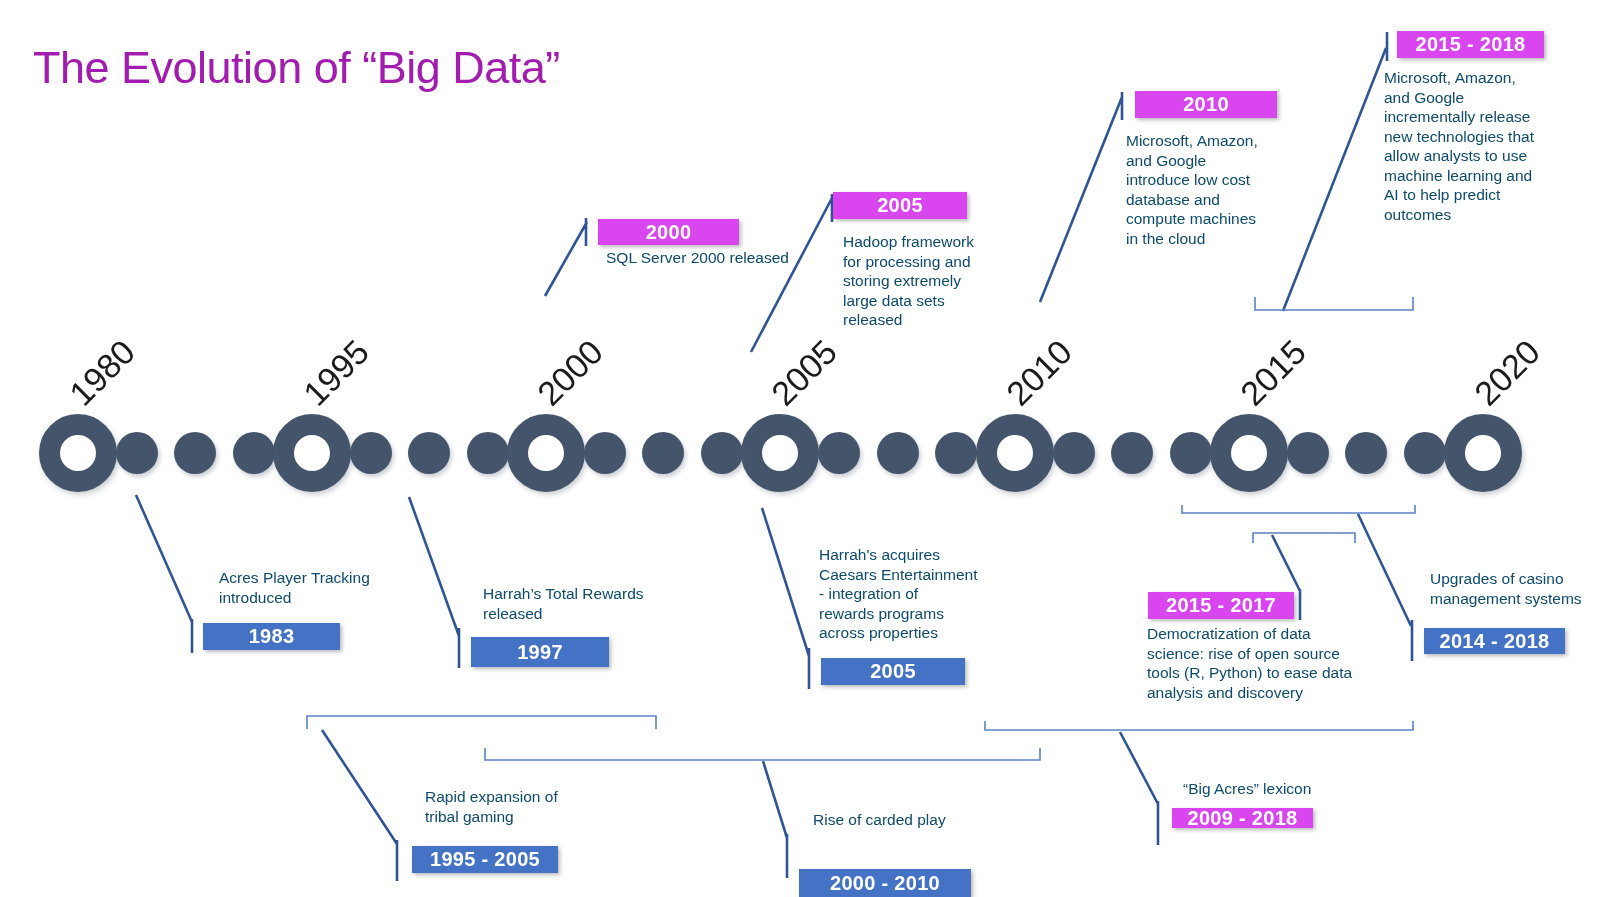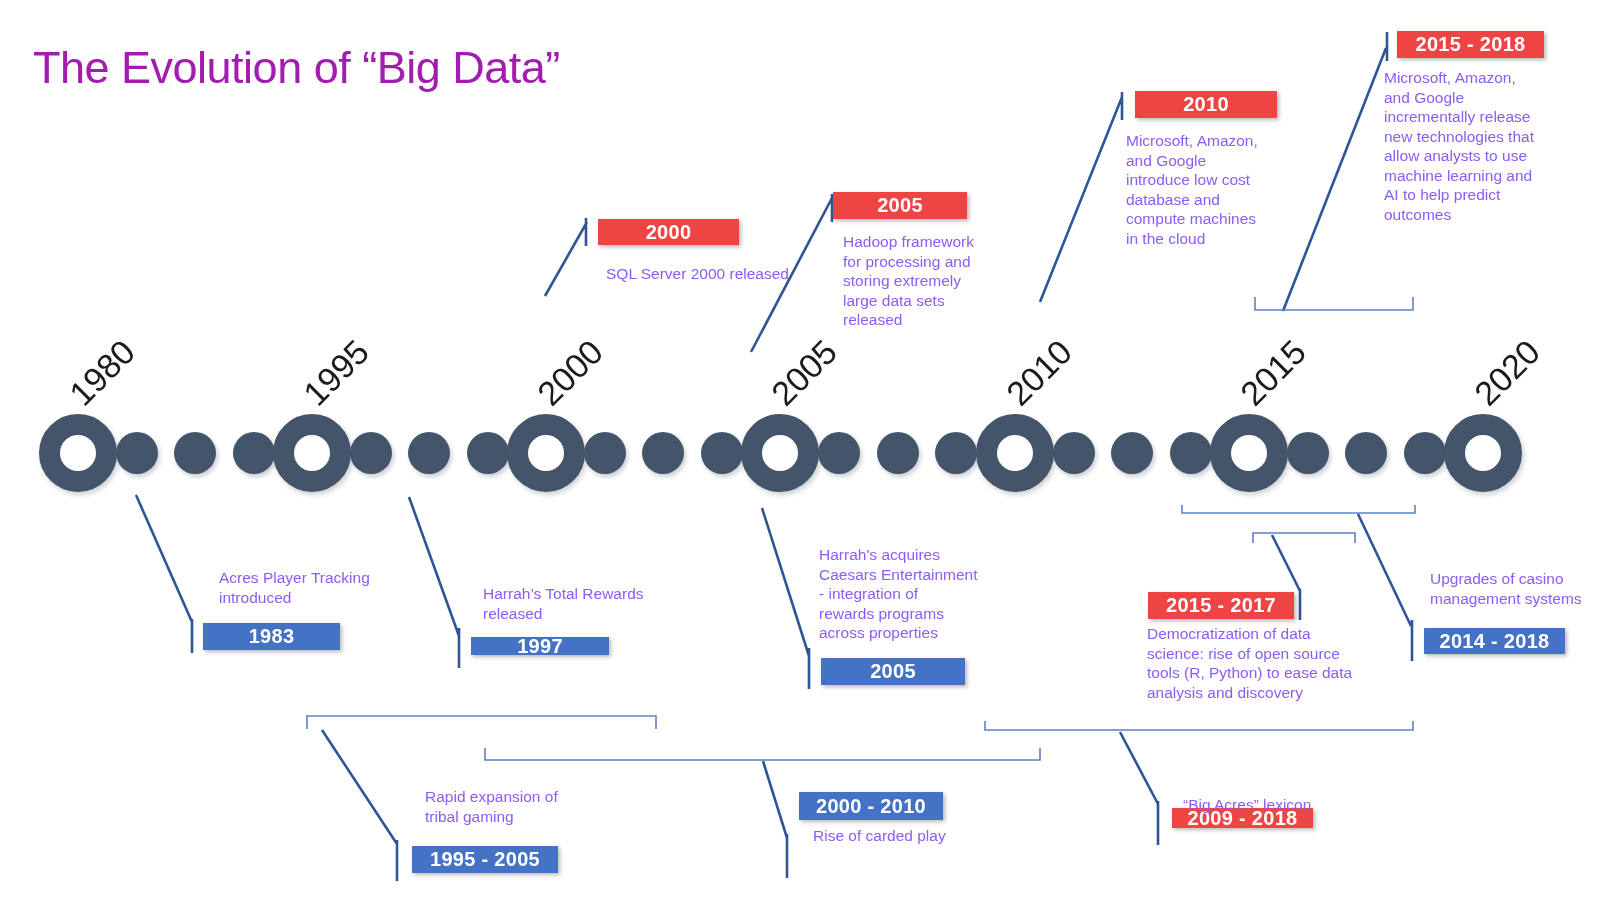--- a/index.html
+++ b/index.html
@@ -23,27 +23,27 @@
   }
   .year{
     position:absolute;top:376px;height:36px;font-size:34px;line-height:36px;color:#1b1b1b;
     transform-origin:0 100%;transform:rotate(-45deg);white-space:nowrap;
   }
   .badge{
     position:absolute;display:flex;align-items:center;justify-content:center;
     color:#ffffff;font-weight:bold;font-size:20px;letter-spacing:0.3px;
     box-shadow:2px 2px 4px rgba(0,0,0,0.28);white-space:nowrap;
   }
-  .badge.orange{background:#ef4444;}
+  .badge.orange{background:#d946ef;}
   .badge.blue{background:#4472C4;}
   .note{
-    position:absolute;font-size:15.5px;line-height:19.5px;color:#8b5cf6;
+    position:absolute;font-size:15.5px;line-height:19.5px;color:#0c4a6e;
     white-space:pre-line;text-align:left;
   }
-  .note.nowrap{white-space:nowrap;margin-top:16px;}
+  .note.nowrap{white-space:nowrap;}
 </style>
 </head>
 <body>
 
 <div class="canvas">
 
   <div class="page-title">The Evolution of “Big Data”</div>
 
   <svg class="svg-layer" viewBox="0 0 1600 897">
     <g stroke="#2F5597" stroke-width="2.6" fill="none">
@@ -108,25 +108,25 @@
   <span class="year" style="left:1493px">2020</span>
 
   <div class="badge orange" style="left:598px;top:219px;width:141px;height:26px">2000</div>
   <div class="badge orange" style="left:833px;top:192px;width:134px;height:27px">2005</div>
   <div class="badge orange" style="left:1135px;top:91px;width:142px;height:27px">2010</div>
   <div class="badge orange" style="left:1397px;top:31px;width:147px;height:27px">2015 - 2018</div>
   <div class="badge orange" style="left:1148px;top:592px;width:146px;height:27px">2015 - 2017</div>
   <div class="badge orange" style="left:1172px;top:808px;width:141px;height:20px">2009 - 2018</div>
 
   <div class="badge blue" style="left:203px;top:623px;width:137px;height:27px">1983</div>
-  <div class="badge blue" style="left:471px;top:637px;width:138px;height:18px">1997</div>
+  <div class="badge blue" style="left:471px;top:637px;width:138px;height:30px">1997</div>
   <div class="badge blue" style="left:821px;top:658px;width:144px;height:27px">2005</div>
   <div class="badge blue" style="left:1424px;top:628px;width:141px;height:26px">2014 - 2018</div>
   <div class="badge blue" style="left:412px;top:846px;width:146px;height:27px">1995 - 2005</div>
-  <div class="badge blue" style="left:799px;top:792px;width:144px;height:28px">2000 - 2010</div>
+  <div class="badge blue" style="left:799px;top:869px;width:172px;height:28px">2000 - 2010</div>
 
   <div class="note nowrap" style="left:606px;top:248px">SQL Server 2000 released</div>
   <div class="note" style="left:843px;top:232px">Hadoop framework
 for processing and
 storing extremely
 large data sets
 released</div>
   <div class="note" style="left:1126px;top:131px">Microsoft, Amazon,
 and Google
 introduce low cost

